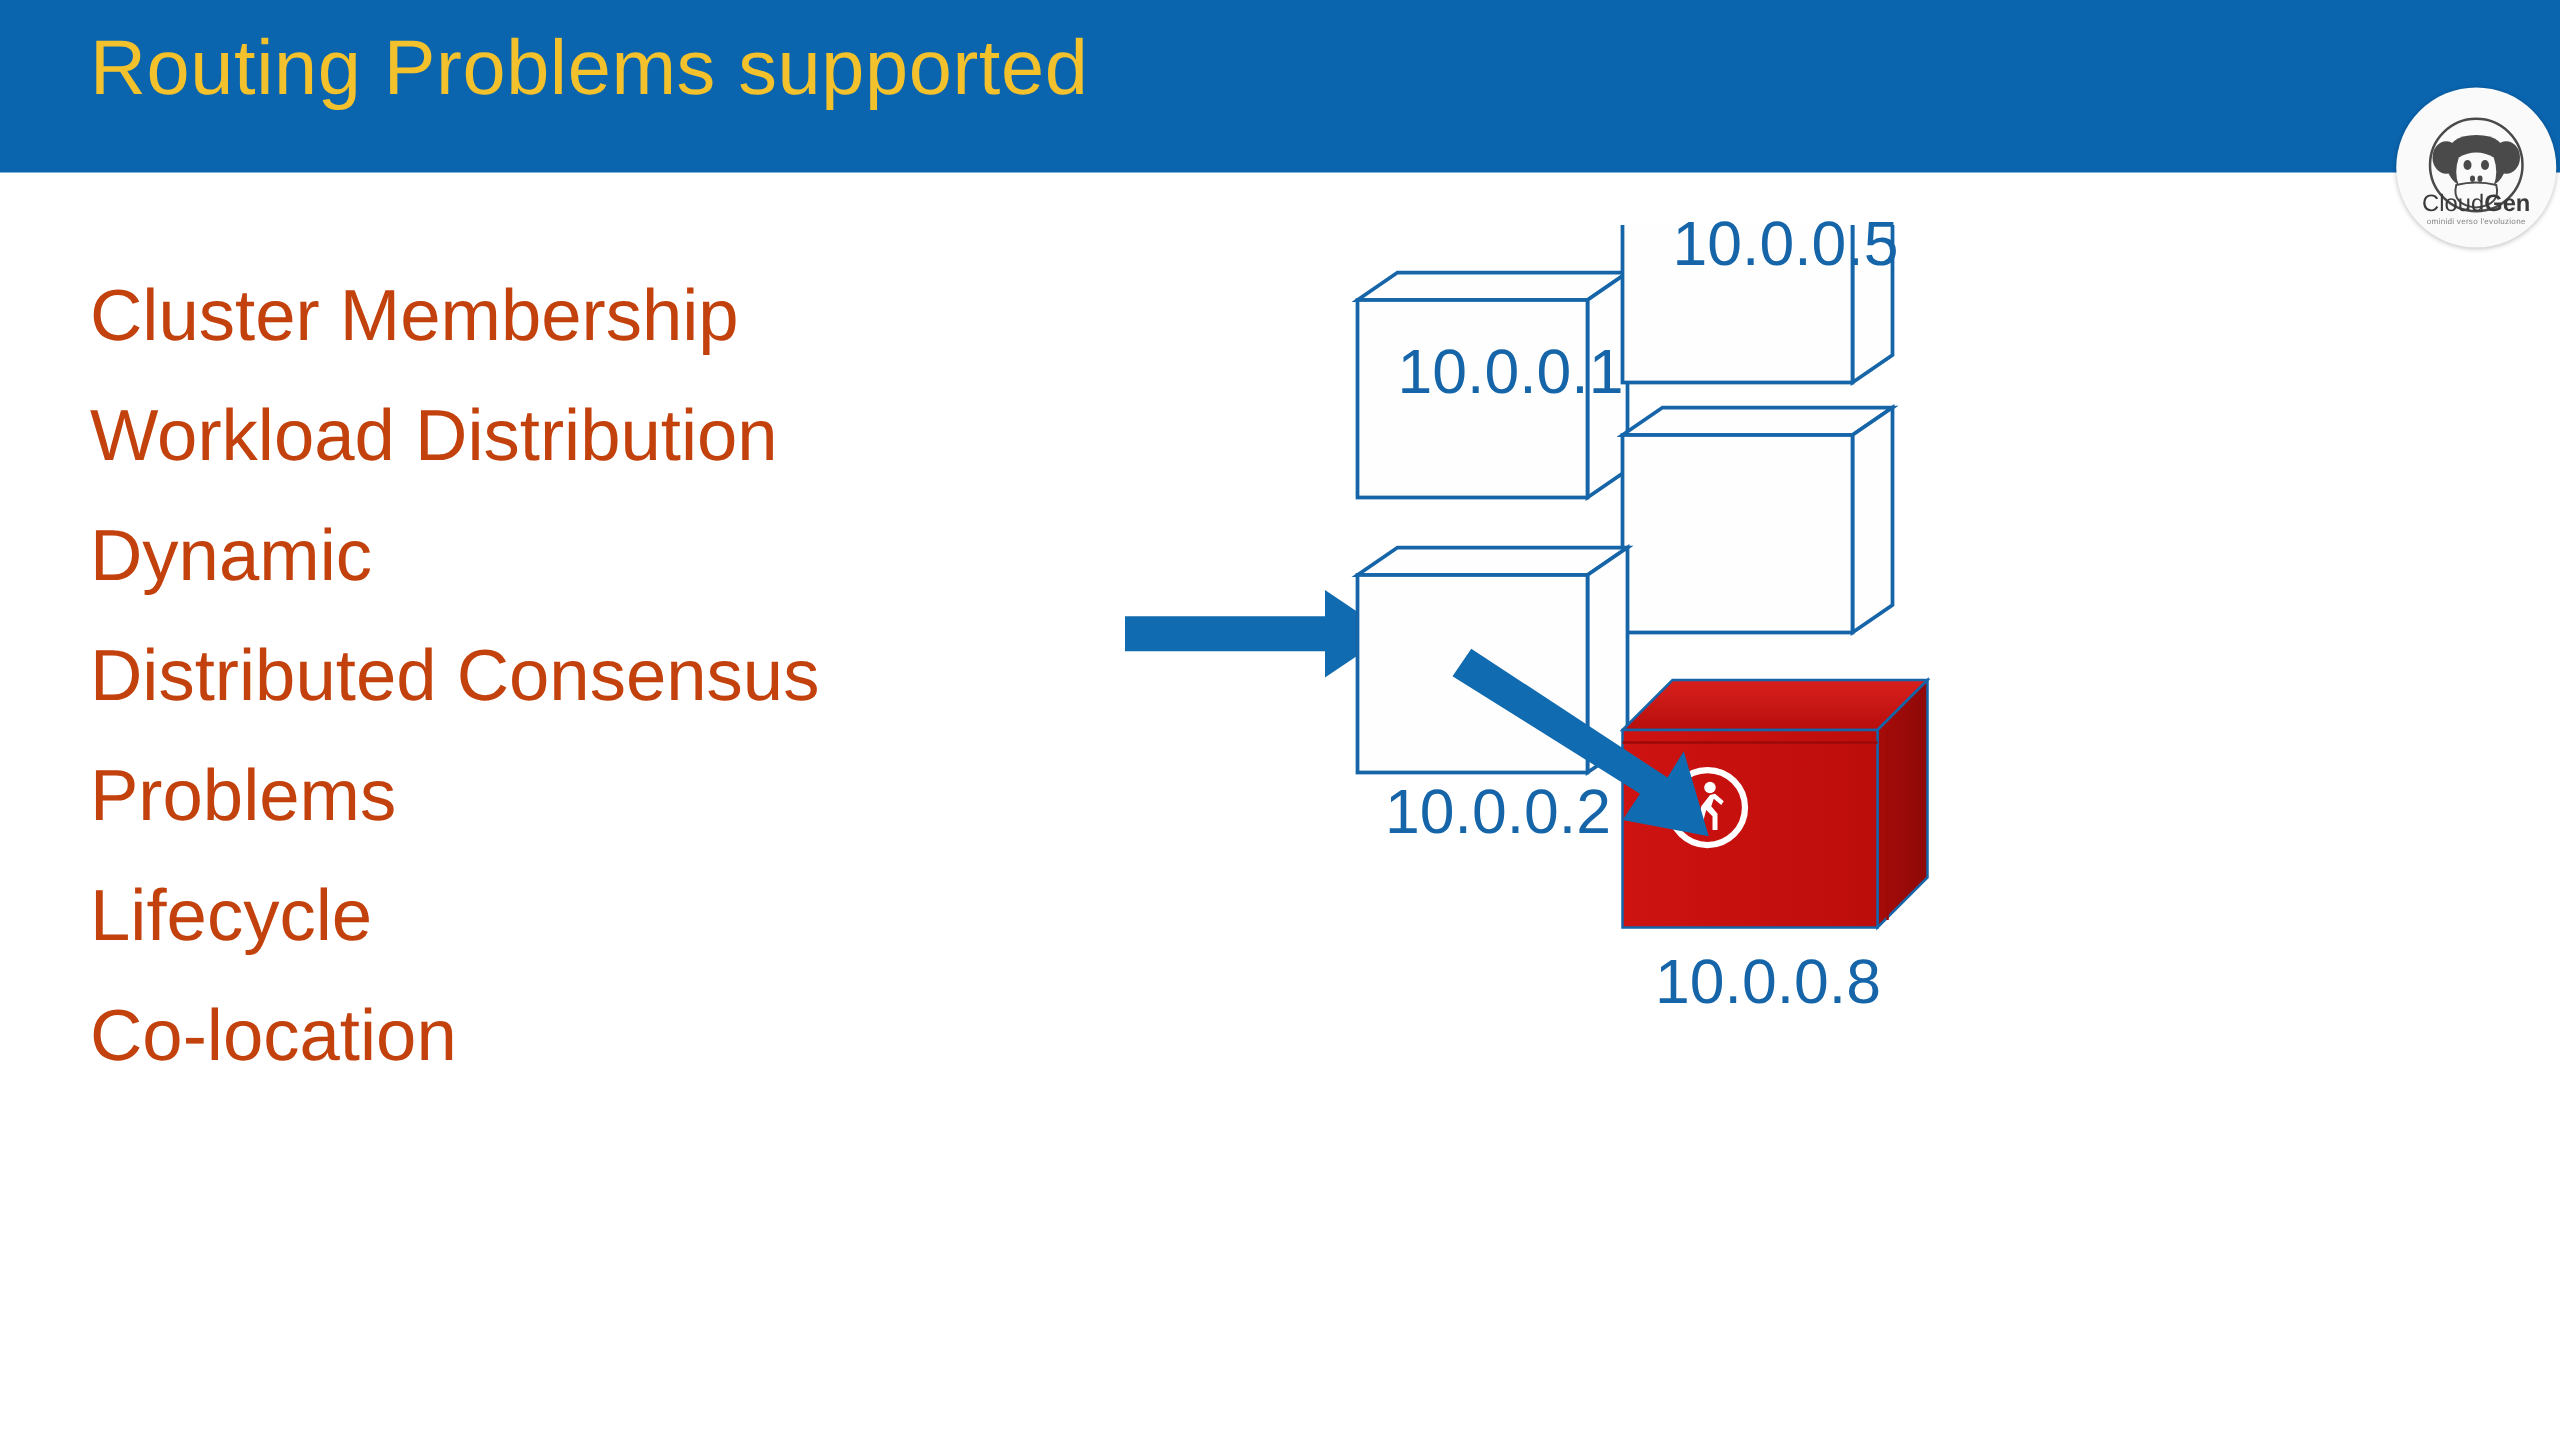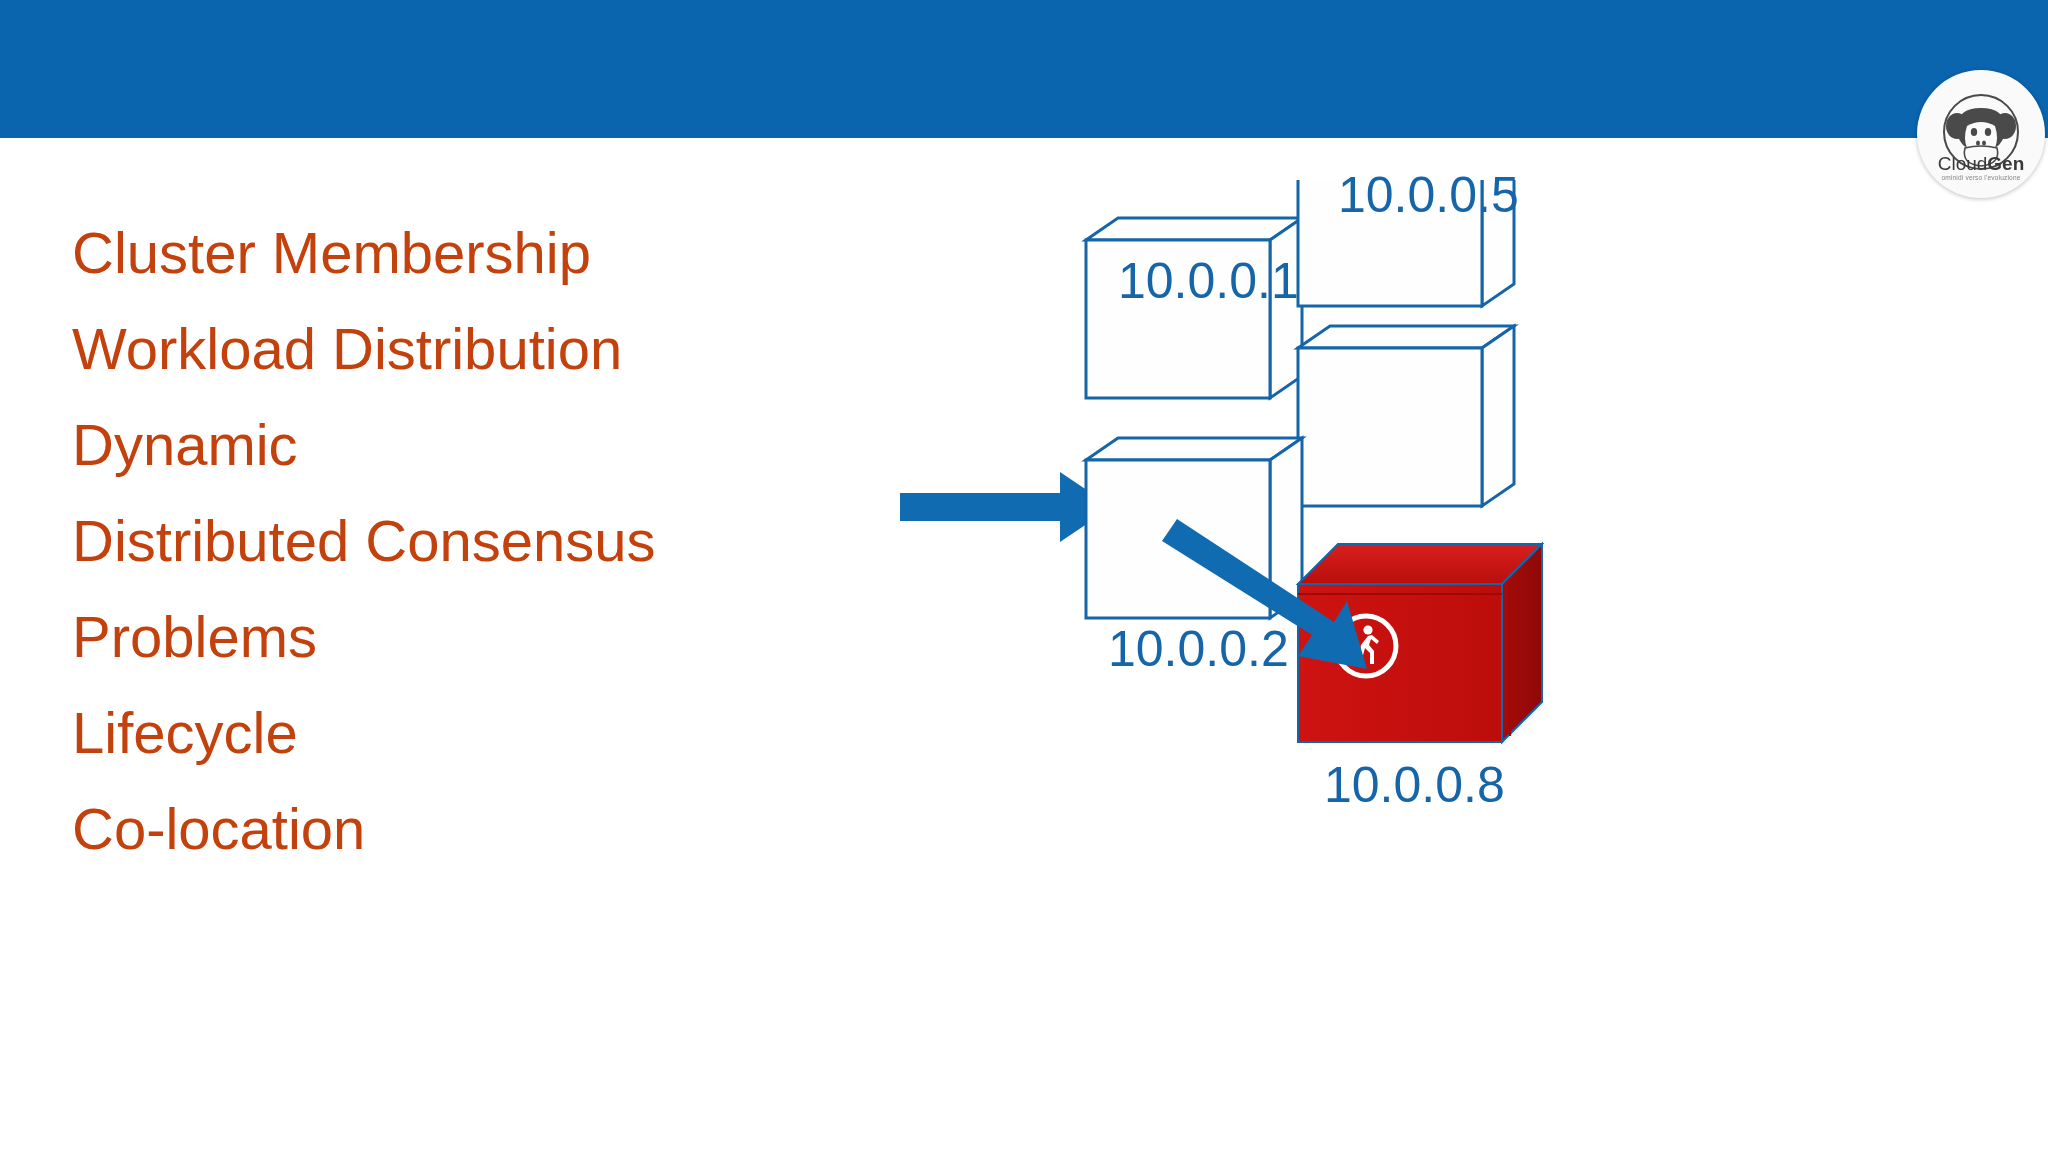--- a/index.html
+++ b/index.html
@@ -120,20 +120,21 @@
     white-space: nowrap;
     line-height: 1;
   }
 </style>
 </head>
 <body>
 
 <div id="slide">
 
   <div id="title-bar"></div>
+  <div id="slide-title">Routing Problems supported</div>
 
   <div id="logo-badge">
     <div id="logo-ring"></div>
     <svg id="logo-svg" width="128" height="128" viewBox="0 0 128 128">
 
       <ellipse cx="40" cy="56" rx="11" ry="13" fill="#4A4A4A"></ellipse>
       <ellipse cx="88" cy="56" rx="11" ry="13" fill="#4A4A4A"></ellipse>
 
       <path d="M40 58 Q40 38 64 38 Q88 38 88 58 Q88 72 78 78 L50 78 Q40 72 40 58 Z" fill="#4A4A4A"></path>
 
@@ -233,19 +234,19 @@
         <path d="M468 456 L461 465 L458 479 L462 479 L465 468 L470 473 L470 484 L474 484 L474 471 L469 465 L471 459 L477 464 L479 461 L472 455 Z" fill="#FFFFFF"></path>
       </g>
 
       <g>
         <path d="M 277 339 L 434 442 L 447 421 L 467 489 L 398 476 L 412 455 L 262 361 Z" fill="#116BB0"></path>
       </g>
 
     </svg>
 
     <div class="ip-label" style="left:438px; top:-10px;">10.0.0.5</div>
-    <div class="ip-label" style="left:218px; top:76px;">10.0.0.1</div>
+    <div class="ip-label" style="left:218px; top:92px;">10.0.0.1</div>
     <div class="ip-label" style="left:208px; top:444px;">10.0.0.2</div>
     <div class="ip-label" style="left:424px; top:580px;">10.0.0.8</div>
 
   </div>
 
 </div>
 
 </body></html>

